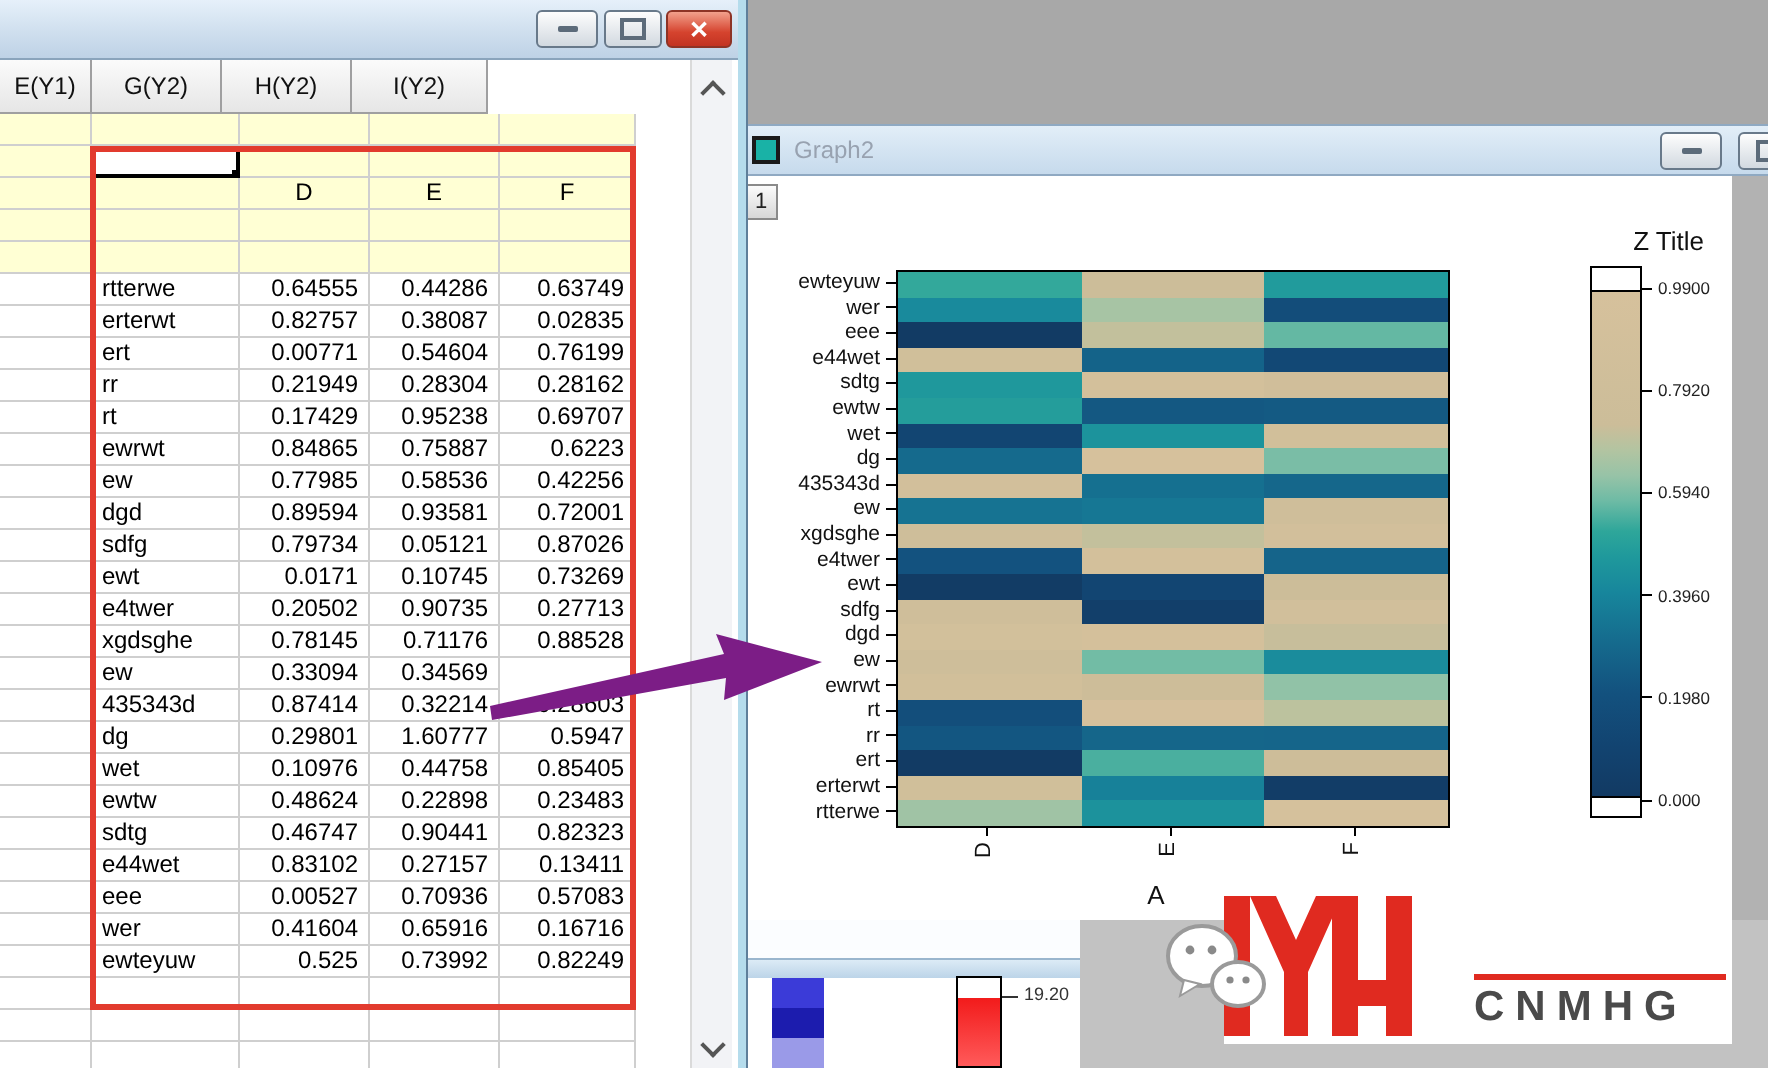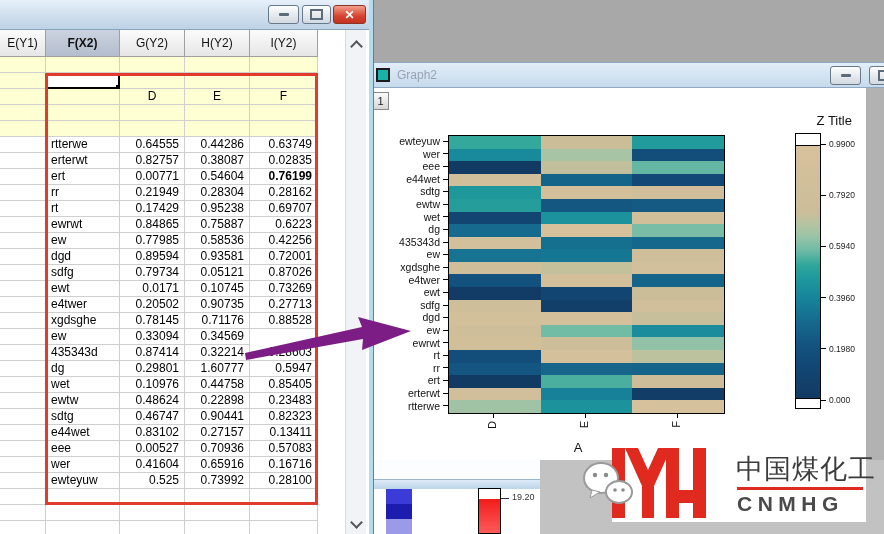--- a/index.html
+++ b/index.html
@@ -349,21 +349,20 @@
   <div class="abs logo-panel"></div>
   <svg class="abs" style="left:610px;top:446px;" width="100" height="74" viewBox="0 0 100 74">
     <g id="logo-mark-g" fill="#e02a20">
       <rect x="2" y="2" width="13" height="70"></rect>
       <polygon points="15,2 28,2 38,24 48,2 61,2 44,40 44,72 32,72 32,40"></polygon>
       <rect x="56" y="2" width="13" height="70"></rect>
       <rect x="83" y="2" width="13" height="70"></rect>
       <rect x="69" y="44" width="14" height="13"></rect>
     </g>
   </svg>
-  <div class="abs logo-cn">中国煤化工</div>
   <div class="abs logo-underline" style="background: rgb(224, 42, 32);"></div>
   <div class="abs logo-en">CNMHG</div>
 
   <svg class="abs wechat" width="56" height="60" viewBox="0 0 56 60">
     <ellipse cx="21" cy="28" rx="17" ry="15" fill="#ffffff" stroke="#9a9a9a" stroke-width="2"></ellipse>
     <circle cx="15" cy="25" r="2.2" fill="#8a8a8a"></circle>
     <circle cx="26" cy="25" r="2.2" fill="#8a8a8a"></circle>
     <polygon points="12,40 10,48 20,42" fill="#ffffff" stroke="#9a9a9a" stroke-width="1"></polygon>
     <ellipse cx="39" cy="42" rx="13" ry="11" fill="#ffffff" stroke="#9a9a9a" stroke-width="2"></ellipse>
     <circle cx="35" cy="40" r="1.8" fill="#8a8a8a"></circle>
@@ -375,21 +374,20 @@
     <div class="abs cap-btn ws-min">
         <div class="dash-glyph"></div>
       </div>
     <div class="abs cap-btn ws-max">
         <div class="box-glyph"></div>
       </div>
     <div class="abs ws-close">✕</div>
 
     <div class="ws-header">
       <div class="ws-hcell" style="width:46px">E(Y1)</div>
-      <div class="ws-hcell sel" style="width:74px">F(X2)</div>
       <div class="ws-hcell" style="width:65px">G(Y2)</div>
       <div class="ws-hcell" style="width:65px">H(Y2)</div>
       <div class="ws-hcell" style="width:68px">I(Y2)</div>
     </div>
 
     <div class="ws-body" id="ws-body">
         <div class="ws-row yellow">
           <div class="ws-cell" style="width: 46px;"></div>
           <div class="ws-cell" style="width: 74px;"></div>
           <div class="ws-cell" style="width: 65px;"></div>
@@ -436,21 +434,21 @@
           <div class="ws-cell" style="width: 74px;">erterwt</div>
           <div class="ws-cell num" style="width: 65px;">0.82757</div>
           <div class="ws-cell num" style="width: 65px;">0.38087</div>
           <div class="ws-cell num" style="width: 68px;">0.02835</div>
         </div>
         <div class="ws-row">
           <div class="ws-cell" style="width: 46px;"></div>
           <div class="ws-cell" style="width: 74px;">ert</div>
           <div class="ws-cell num" style="width: 65px;">0.00771</div>
           <div class="ws-cell num" style="width: 65px;">0.54604</div>
-          <div class="ws-cell num" style="width: 68px; font-weight: bold;">0.76199</div>
+          <div class="ws-cell num" style="width: 68px;">0.76199</div>
         </div>
         <div class="ws-row">
           <div class="ws-cell" style="width: 46px;"></div>
           <div class="ws-cell" style="width: 74px;">rr</div>
           <div class="ws-cell num" style="width: 65px;">0.21949</div>
           <div class="ws-cell num" style="width: 65px;">0.28304</div>
           <div class="ws-cell num" style="width: 68px;">0.28162</div>
         </div>
         <div class="ws-row">
           <div class="ws-cell" style="width: 46px;"></div>
@@ -569,21 +567,21 @@
           <div class="ws-cell" style="width: 74px;">wer</div>
           <div class="ws-cell num" style="width: 65px;">0.41604</div>
           <div class="ws-cell num" style="width: 65px;">0.65916</div>
           <div class="ws-cell num" style="width: 68px;">0.16716</div>
         </div>
         <div class="ws-row">
           <div class="ws-cell" style="width: 46px;"></div>
           <div class="ws-cell" style="width: 74px;">ewteyuw</div>
           <div class="ws-cell num" style="width: 65px;">0.525</div>
           <div class="ws-cell num" style="width: 65px;">0.73992</div>
-          <div class="ws-cell num" style="width: 68px;">0.28100</div>
+          <div class="ws-cell num" style="width: 68px;">0.82249</div>
         </div>
         <div class="ws-row">
           <div class="ws-cell" style="width: 46px;"></div>
           <div class="ws-cell" style="width: 74px;"></div>
           <div class="ws-cell" style="width: 65px;"></div>
           <div class="ws-cell" style="width: 65px;"></div>
           <div class="ws-cell" style="width: 68px;"></div>
         </div>
         <div class="ws-row">
           <div class="ws-cell" style="width: 46px;"></div>

